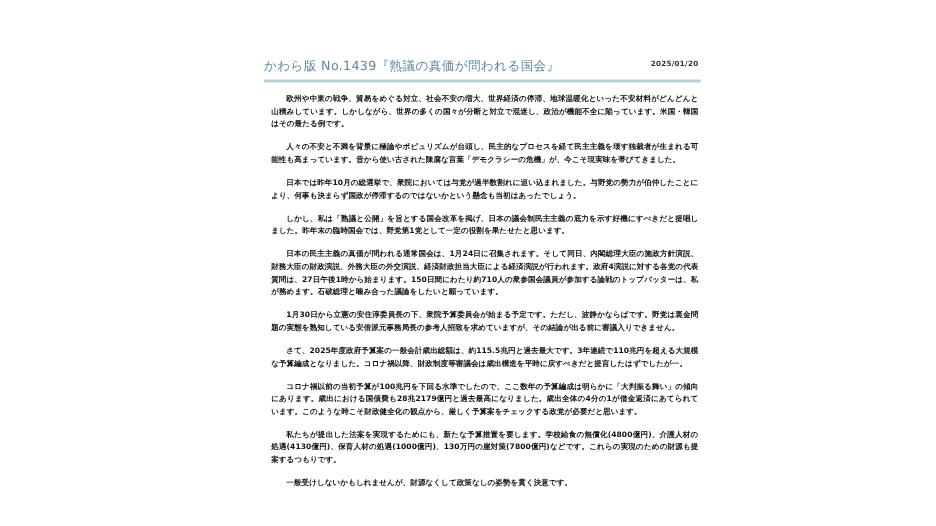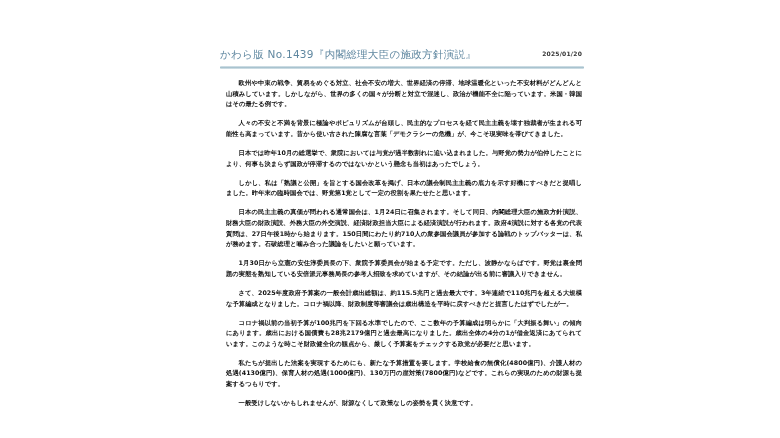--- a/index.html
+++ b/index.html
@@ -62,21 +62,21 @@
       margin: 0 0 8.5px 0;
       text-align: justify;
       letter-spacing: 0.05px;
     }
   </style>
 </head>
 <body>
 
 <div class="page">
   <div class="header">
-    <div class="title">かわら版 No.1439『内閣総理大臣の施政方針演説』</div>
+    <div class="title">かわら版 No.1439『熟議の真価が問われる国会』</div>
     <div class="date">2025/01/20</div>
   </div>
   <div class="rule"></div>
 
   <div class="body">
     <p class="para">欧州や中東の戦争、貿易をめぐる対立、社会不安の増大、世界経済の停滞、地球温暖化といった不安材料がどんどんと山積みしています。しかしながら、世界の多くの国々が分断と対立で混迷し、政治が機能不全に陥っています。米国・韓国はその最たる例です。</p>
     <p class="para">人々の不安と不満を背景に極論やポピュリズムが台頭し、民主的なプロセスを経て民主主義を壊す独裁者が生まれる可能性も高まっています。昔から使い古された陳腐な言葉「デモクラシーの危機」が、今こそ現実味を帯びてきました。</p>
     <p class="para">日本では昨年10月の総選挙で、衆院においては与党が過半数割れに追い込まれました。与野党の勢力が伯仲したことにより、何事も決まらず国政が停滞するのではないかという懸念も当初はあったでしょう。</p>
     <p class="para">しかし、私は「熟議と公開」を旨とする国会改革を掲げ、日本の議会制民主主義の底力を示す好機にすべきだと提唱しました。昨年末の臨時国会では、野党第1党として一定の役割を果たせたと思います。</p>
     <p class="para">日本の民主主義の真価が問われる通常国会は、1月24日に召集されます。そして同日、内閣総理大臣の施政方針演説、財務大臣の財政演説、外務大臣の外交演説、経済財政担当大臣による経済演説が行われます。政府4演説に対する各党の代表質問は、27日午後1時から始まります。150日間にわたり約710人の衆参国会議員が参加する論戦のトップバッターは、私が務めます。石破総理と噛み合った議論をしたいと願っています。</p>

